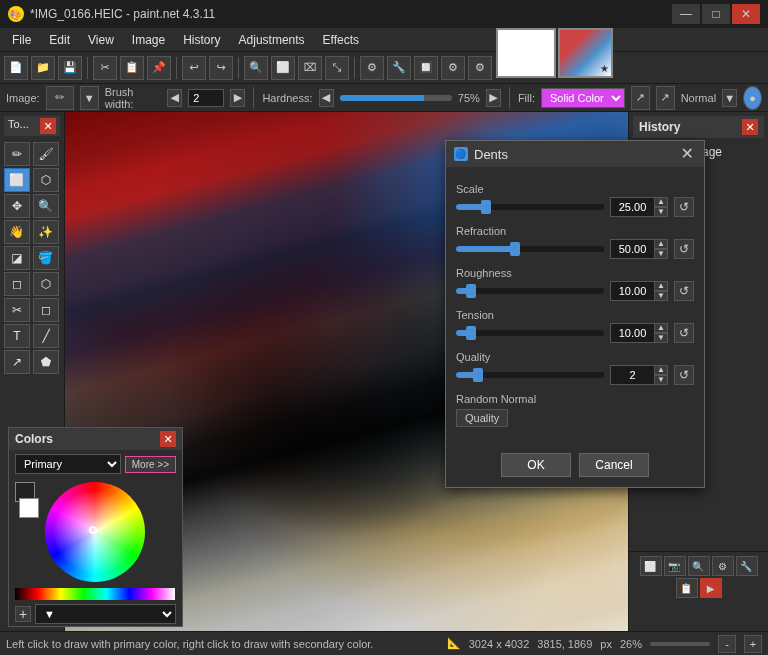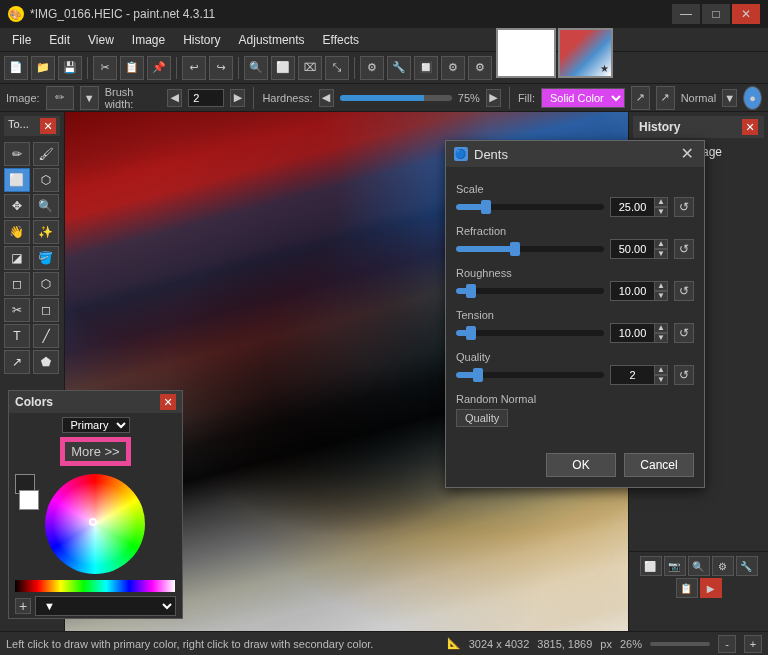--- a/index.html
+++ b/index.html
@@ -261,55 +261,54 @@
     .thumb-star {
       position: absolute;
       bottom: 2px; right: 2px;
       font-size: 10px; color: #333;
     }
 
     
     .colors-panel {
       position: absolute;
       left: 8px;
-      bottom: 36px;
+      bottom: 28px;
       width: 175px;
       background: #2d2d2d;
       border: 1px solid #555;
     }
     .colors-header {
       background: #3a3a3a;
       padding: 3px 6px;
       display: flex;
       justify-content: space-between;
       align-items: center;
       font-size: 12px;
       font-weight: bold;
     }
     .colors-toolbar {
       display: flex;
       align-items: center;
       gap: 4px;
       padding: 4px 6px;
-      flex-direction: column;
     }
     .color-dropdown {
       background: #1a1a1a;
       border: 1px solid #555;
       color: #fff;
       font-size: 11px;
       height: 20px;
       padding: 0 4px;
       flex: 1;
     }
     .more-btn {
       background: #3a3a3a;
-      border: 5px solid #ec4899;
+      border: 1px solid #ec4899;
       color: #ccc;
-      font-size: 13px;
+      font-size: 10px;
       padding: 2px 6px;
       cursor: pointer;
     }
     .color-wheel-area {
       display: flex;
       padding: 4px 6px;
       gap: 6px;
       align-items: flex-start;
     }
     .color-swatches {
@@ -496,21 +495,21 @@
       background: #3a3a3a;
       border: 1px solid #555;
       color: #ccc;
       cursor: pointer;
       font-size: 12px;
       display: flex; align-items: center; justify-content: center;
     }
     .dialog-footer {
       padding: 6px 10px 10px;
       display: flex;
-      justify-content: flex-end;
+      justify-content: center;
       gap: 8px;
     }
     .dialog-btn {
       width: 70px; height: 24px;
       border: 1px solid #666;
       cursor: pointer;
       font-size: 12px;
       display: flex; align-items: center; justify-content: center;
     }
     .btn-ok { background: #4a4a4a; color: #fff; }

